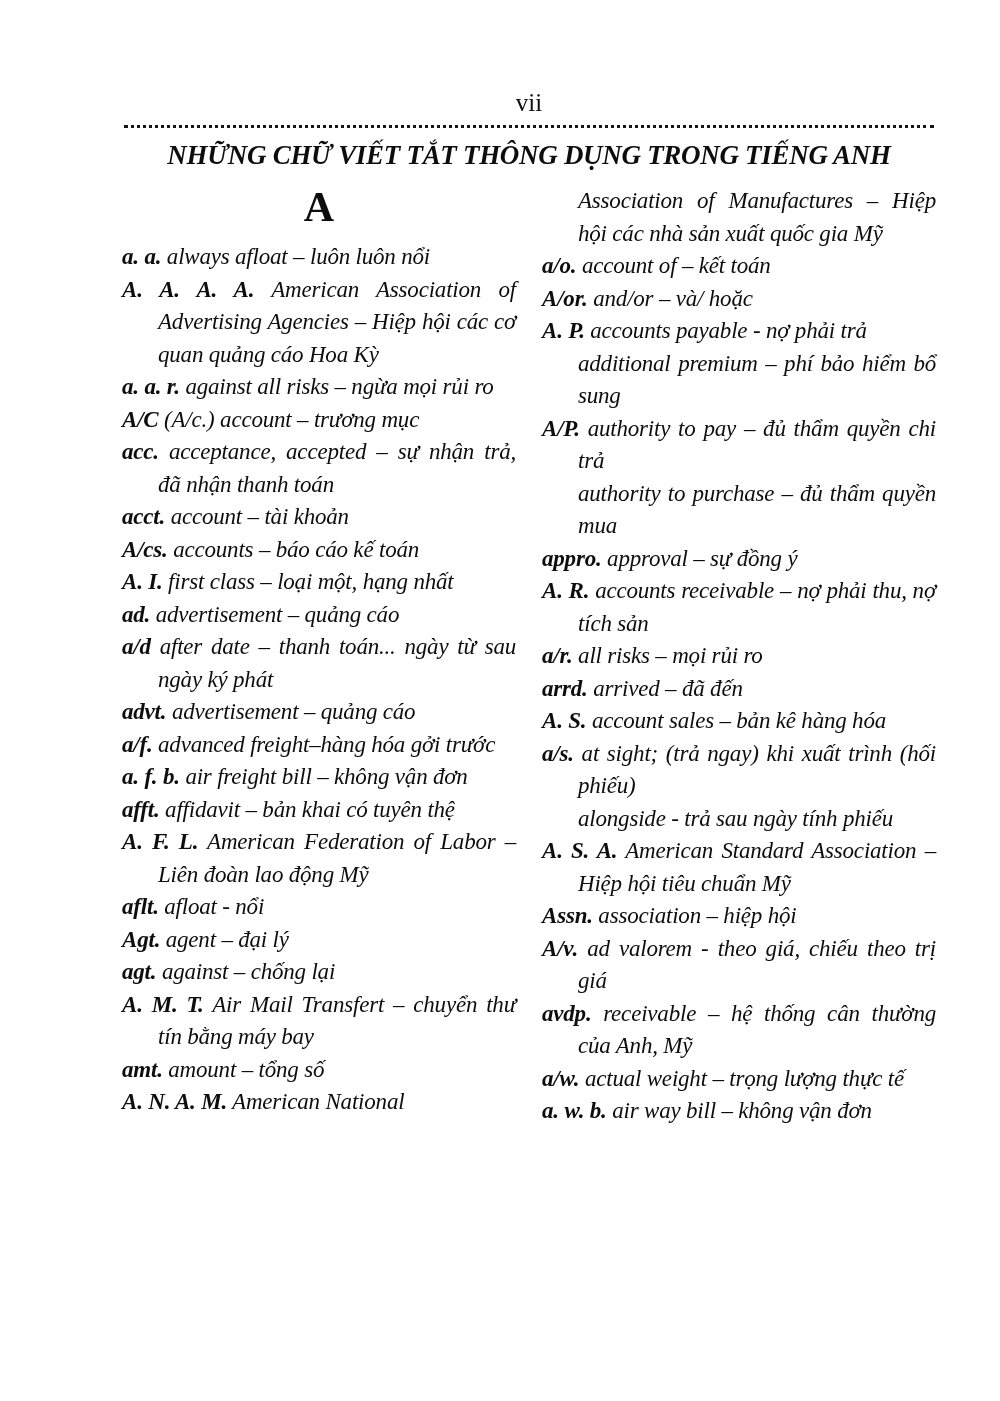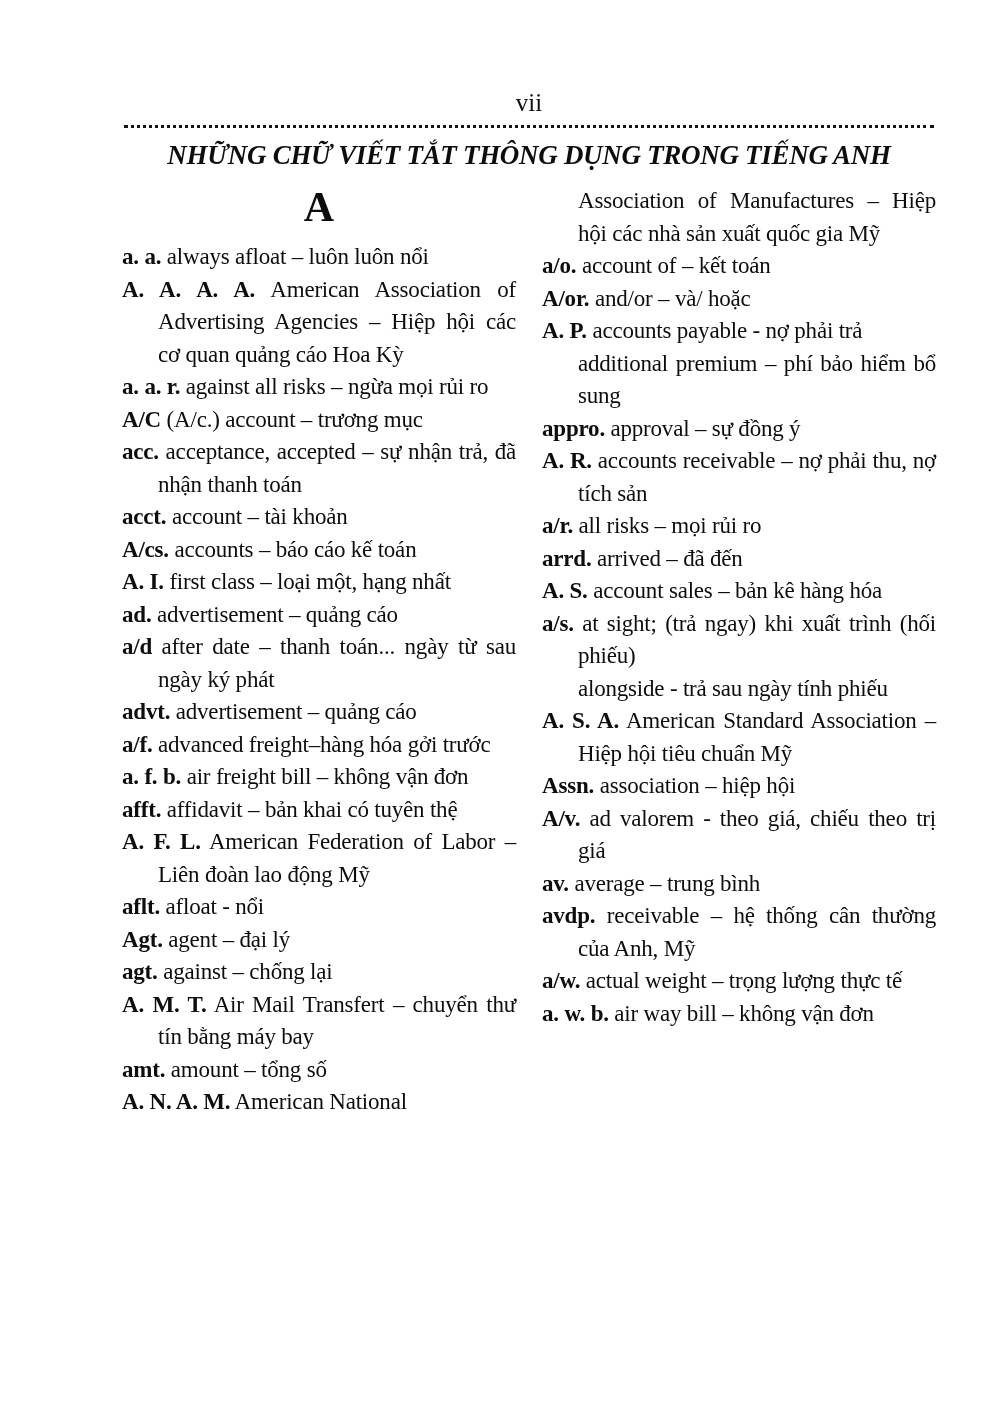--- a/index.html
+++ b/index.html
@@ -49,20 +49,21 @@
   }
   .section-letter {
     text-align: center;
     font-size: 42px;
     font-weight: bold;
     line-height: 44px;
     margin: 0 0 12px 0;
   }
   .entry {
     margin: 0;
+    font-style: italic;
   }
   .entry-line {
     margin: 0;
     font-size: 23px;
     line-height: 32.5px;
     text-align: justify;
     letter-spacing: -0.2px;
     padding-left: 36px;
     text-indent: -36px;
   }
@@ -158,20 +159,24 @@
           <p class="entry-line"><span class="abbr">a/o.</span> <span>account of – kết toán</span></p>
         </div>
         <div class="entry">
           <p class="entry-line"><span class="abbr">A/or.</span> <span>and/or – và/ hoặc</span></p>
         </div>
         <div class="entry">
           <p class="entry-line"><span class="abbr">A. P.</span> <span>accounts payable - nợ phải trả</span></p>
           <p class="entry-line extra">additional premium – phí bảo hiểm bổ sung</p>
         </div>
         <div class="entry">
+          <p class="entry-line"><span class="abbr">A/P.</span> <span>authority to pay – đủ thẩm quyền chi trả</span></p>
+          <p class="entry-line extra">authority to purchase – đủ thẩm quyền mua</p>
+        </div>
+        <div class="entry">
           <p class="entry-line"><span class="abbr">appro.</span> <span>approval – sự đồng ý</span></p>
         </div>
         <div class="entry">
           <p class="entry-line"><span class="abbr">A. R.</span> <span>accounts receivable – nợ phải thu, nợ tích sản</span></p>
         </div>
         <div class="entry">
           <p class="entry-line"><span class="abbr">a/r.</span> <span>all risks – mọi rủi ro</span></p>
         </div>
         <div class="entry">
           <p class="entry-line"><span class="abbr">arrd.</span> <span>arrived – đã đến</span></p>
@@ -184,23 +189,20 @@
           <p class="entry-line extra">alongside - trả sau ngày tính phiếu</p>
         </div>
         <div class="entry">
           <p class="entry-line"><span class="abbr">A. S. A.</span> <span>American Standard Association – Hiệp hội tiêu chuẩn Mỹ</span></p>
         </div>
         <div class="entry">
           <p class="entry-line"><span class="abbr">Assn.</span> <span>association – hiệp hội</span></p>
         </div>
         <div class="entry">
           <p class="entry-line"><span class="abbr">A/v.</span> <span>ad valorem - theo giá, chiếu theo trị giá</span></p>
-        </div>
-        <div class="entry">
-          <p class="entry-line"><span class="abbr">av.</span> <span>average – trung bình</span></p>
         </div>
         <div class="entry">
           <p class="entry-line"><span class="abbr">avdp.</span> <span>receivable – hệ thống cân thường của Anh, Mỹ</span></p>
         </div>
         <div class="entry">
           <p class="entry-line"><span class="abbr">a/w.</span> <span>actual weight – trọng lượng thực tế</span></p>
         </div>
         <div class="entry">
           <p class="entry-line"><span class="abbr">a. w. b.</span> <span>air way bill – không vận đơn</span></p>
         </div>

